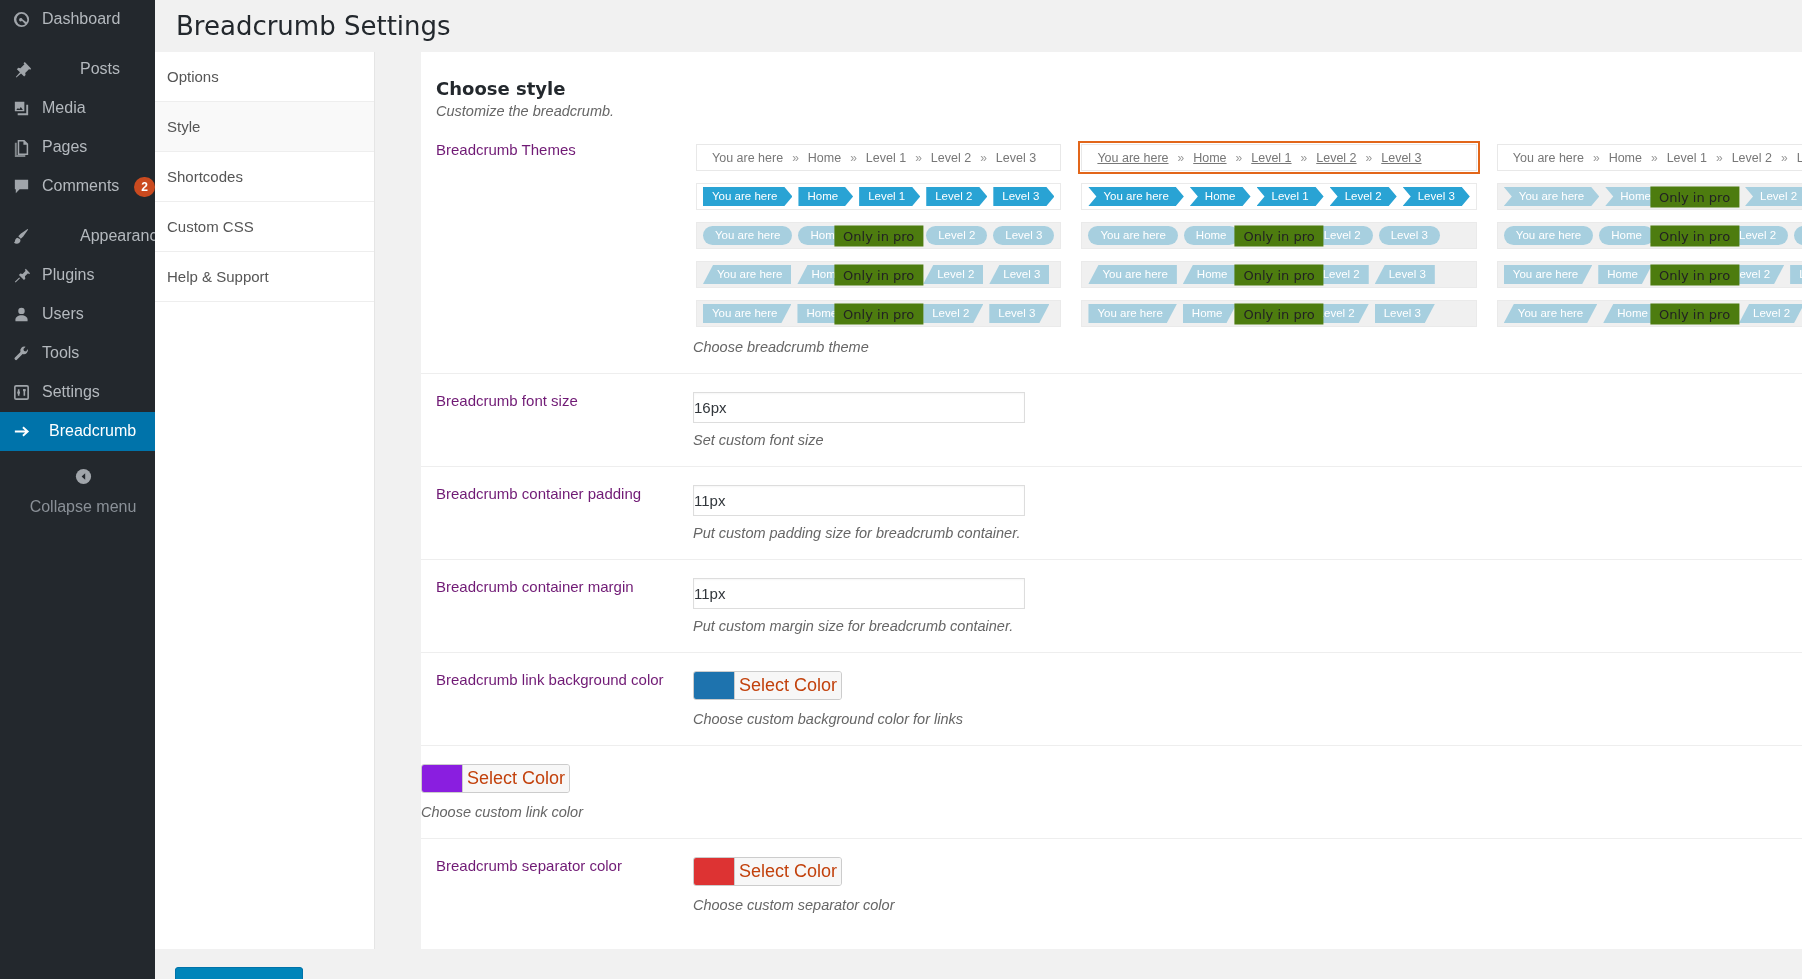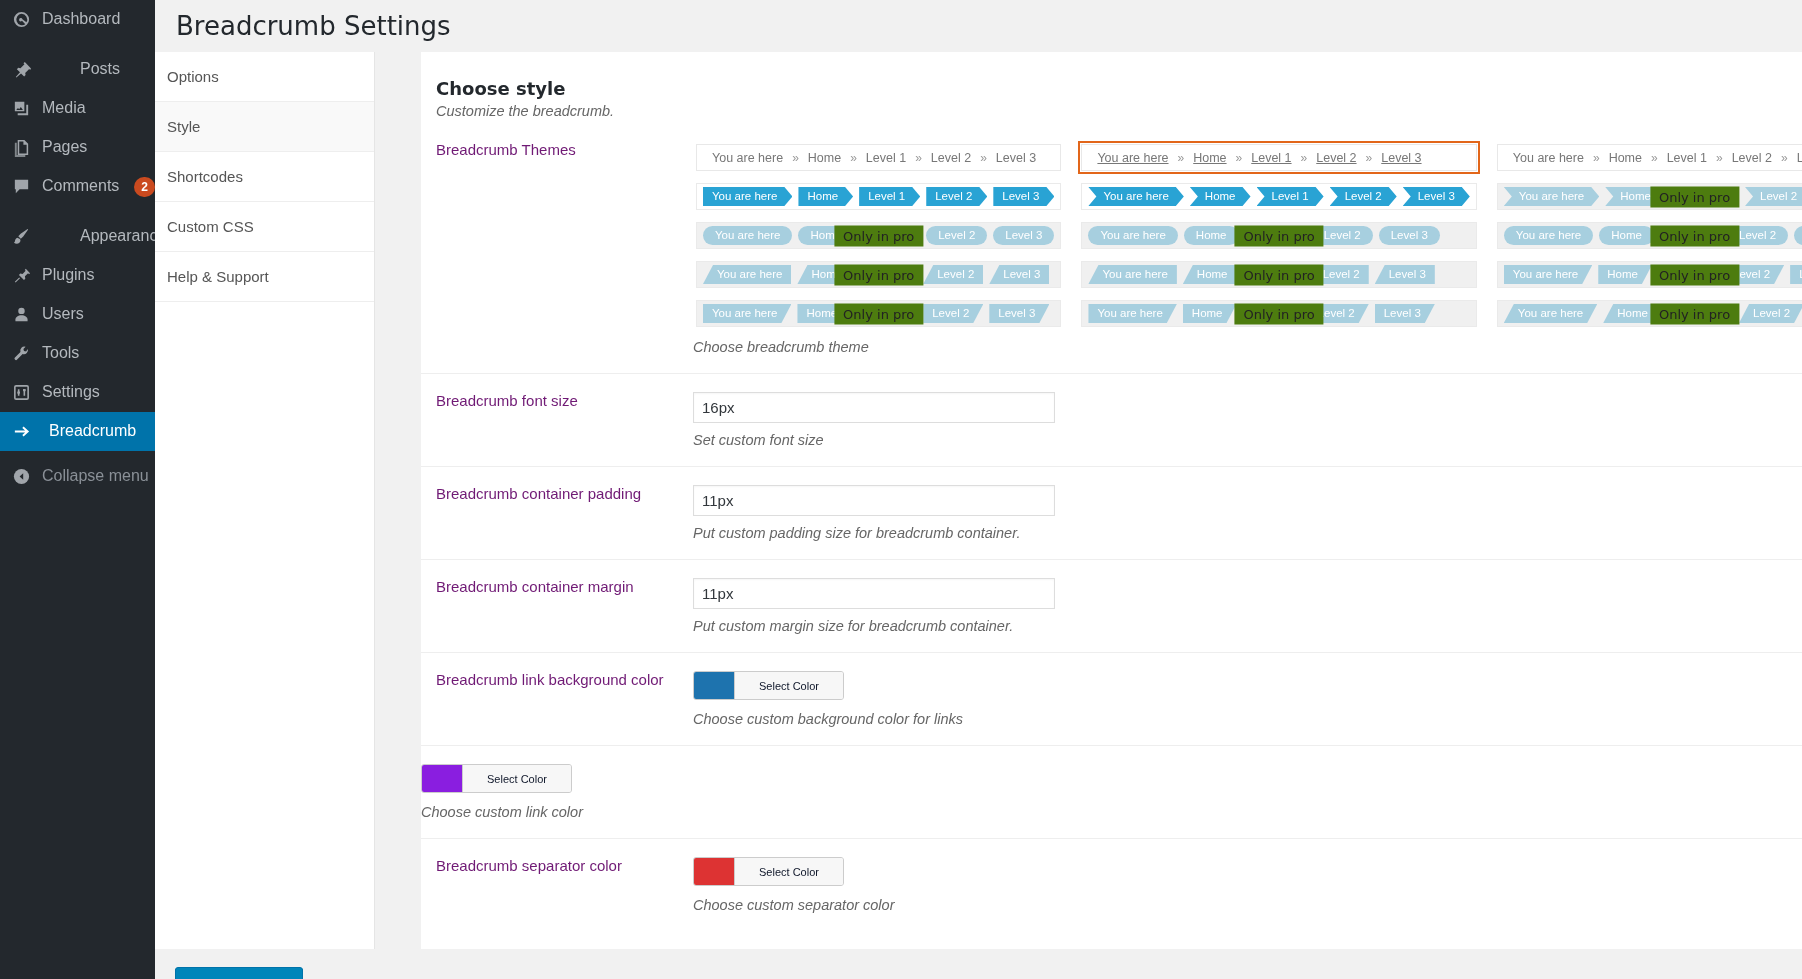--- a/index.html
+++ b/index.html
@@ -13,21 +13,21 @@
   
   .adminmenu { width:155px; background:#23282d; flex:0 0 155px; padding-top:0; position:relative; }
   .menu-item { display:flex; align-items:center; gap:10px; padding:9px 0 9px 11px;
     color:#b4b9be; font-size:16px; line-height:1.3; cursor:pointer; position:relative; }
   .menu-item .mi-label { white-space:nowrap; }
   .menu-item.sep { margin-top:11px;gap:48px; }
   .menu-item.current { background:#0073aa; color:#fff; font-weight:400;gap:17px; }
   .menu-item.current::after {
     content:""; position:absolute; right:-8px; top:50%; transform:translateY(-50%);
     border:8px solid transparent; border-right-color:#f1f1f1; }
-  .menu-item.collapse { color:#8a9097; margin-top:6px; }
+  .menu-item.collapse { color:#8a9097; margin-top:6px;flex-direction:column; }
   .mi-icon { width:21px; height:21px; flex:0 0 21px; display:flex; align-items:center;
     justify-content:center; color:#a0a5aa; }
   .menu-item.current .mi-icon { color:#fff; }
   .mi-icon svg { display:block; }
   .count-bubble { background:#ca4a1f; color:#fff; font-size:12px; line-height:1;
     padding:4px 7px; border-radius:10px; font-weight:600; margin-left:5px; }
 
   
   .wrap { flex:1; position:relative; overflow:hidden;border-radius:17px; }
   .page-title { font-size:26px; font-weight:400; color:#23282d; padding:11px 0 11px 21px;
@@ -44,29 +44,29 @@
   .sec-head { padding:26px 0 0 15px; }
   .sec-title { font-size:18px; font-weight:700; color:#23282d; font-family:"DejaVu Sans",sans-serif;}
   .sec-sub { font-style:italic; color:#666; font-size:14.5px; margin-top:4px; }
 
   .frow { display:flex; border-top:1px solid #eee; padding:18px 0 18px 0; }
   .frow.first { border-top:none; padding-top:22px; }
   .flabel { width:272px; flex:0 0 272px; padding-left:15px; font-size:15px; color:#701a75; }
   .ffield { flex:1; padding-right:20px; }
   .fdesc { font-style:italic; color:#666; font-size:14.5px; margin-top:9px; }
 
-  .txtinput { width:362px; height:31px; border:1px solid #ddd; background:#fff;
-    padding:0 8px; font-size:15px; color:#32373c; font-family:"Liberation Sans",sans-serif;
+  .txtinput { width:332px; height:31px; border:1px solid #ddd; background:#fff;
+    padding:0 0; font-size:15px; color:#32373c; font-family:"Liberation Sans",sans-serif;
     border-radius:0; box-shadow:0 1px 2px rgba(0,0,0,.04) inset; }
 
   .colorbtn { display:inline-flex; align-items:stretch; border:1px solid #ccc;
     background:#f7f7f7; height:29px; border-radius:3px; overflow:hidden; cursor:pointer; }
   .colorbtn .sw { width:40px; }
-  .colorbtn .lbl { padding:0 24px; display:flex; align-items:center;
-    font-size:11px; color:#0f172a; background:#f7f7f7; border-left:1px solid #ccc; }
+  .colorbtn .lbl { padding:0 4px; display:flex; align-items:center;
+    font-size:18px; color:#c2410c; background:#f7f7f7; border-left:1px solid #ccc; }
 
   .savebar { padding:18px 0 0 20px; }
   .savebtn { background:#0085ba; border:1px solid #0073aa; color:#fff; font-size:15px;
     padding:8px 14px; border-radius:3px; cursor:pointer; font-family:"Liberation Sans",sans-serif;
     box-shadow:0 1px 0 #006799; }
 
   
   .themegrid { display:flex; gap:14px; }
   .themecol { display:flex; flex-direction:column; gap:6px; }
   .themebox { border:2px solid transparent; padding:1px; cursor:pointer; }

